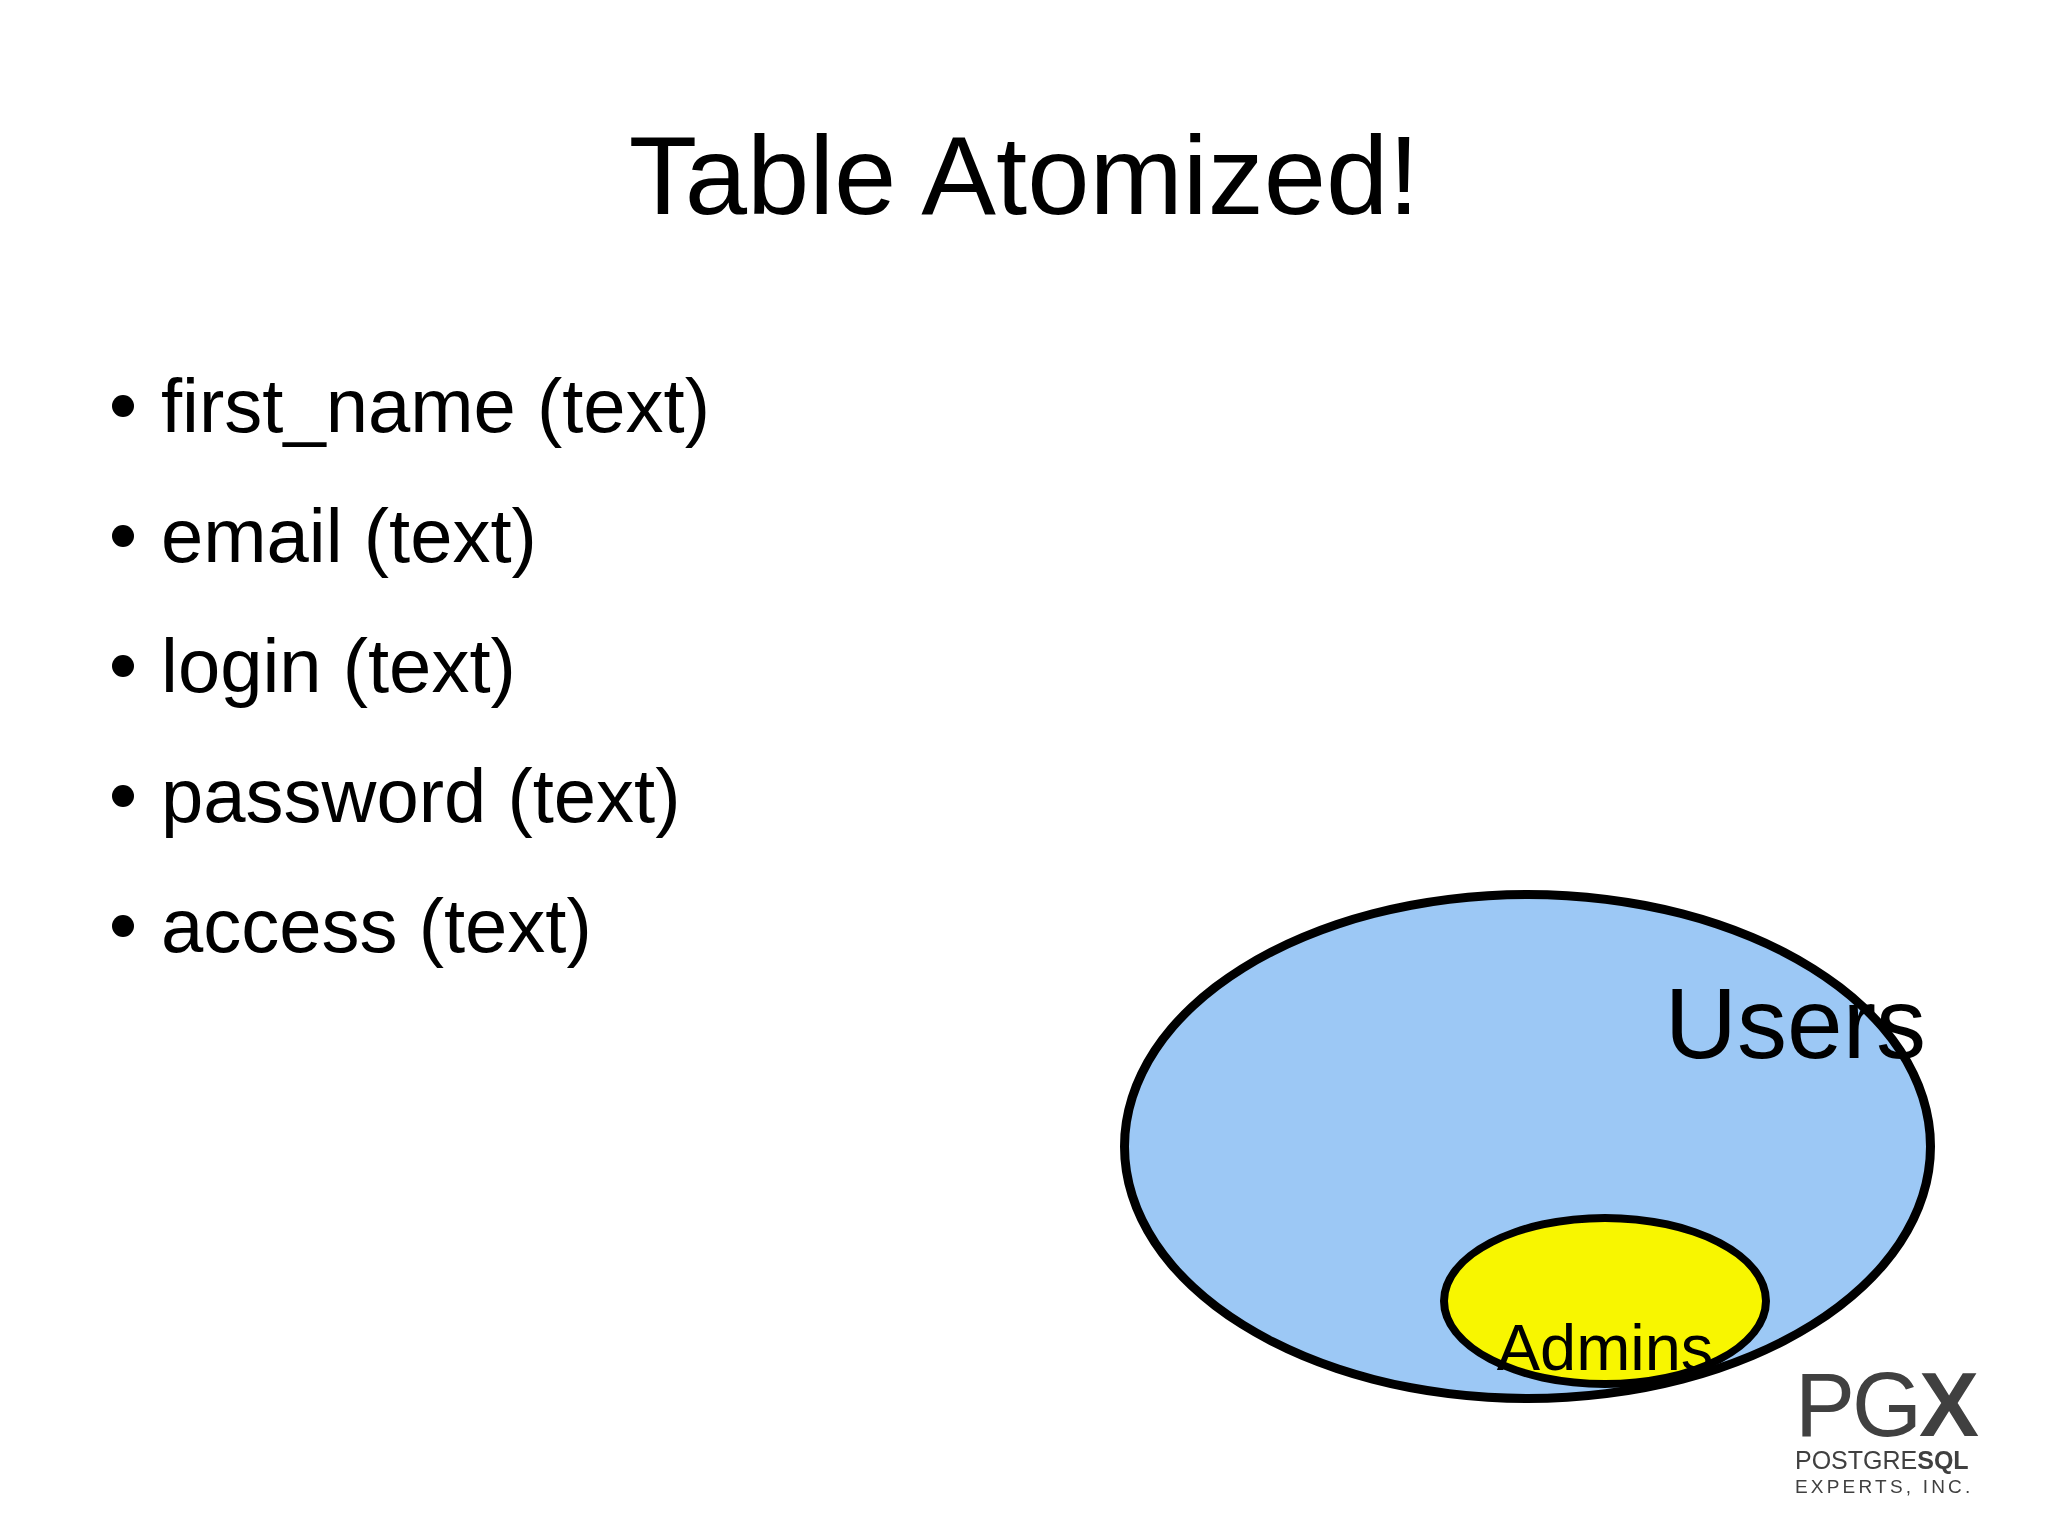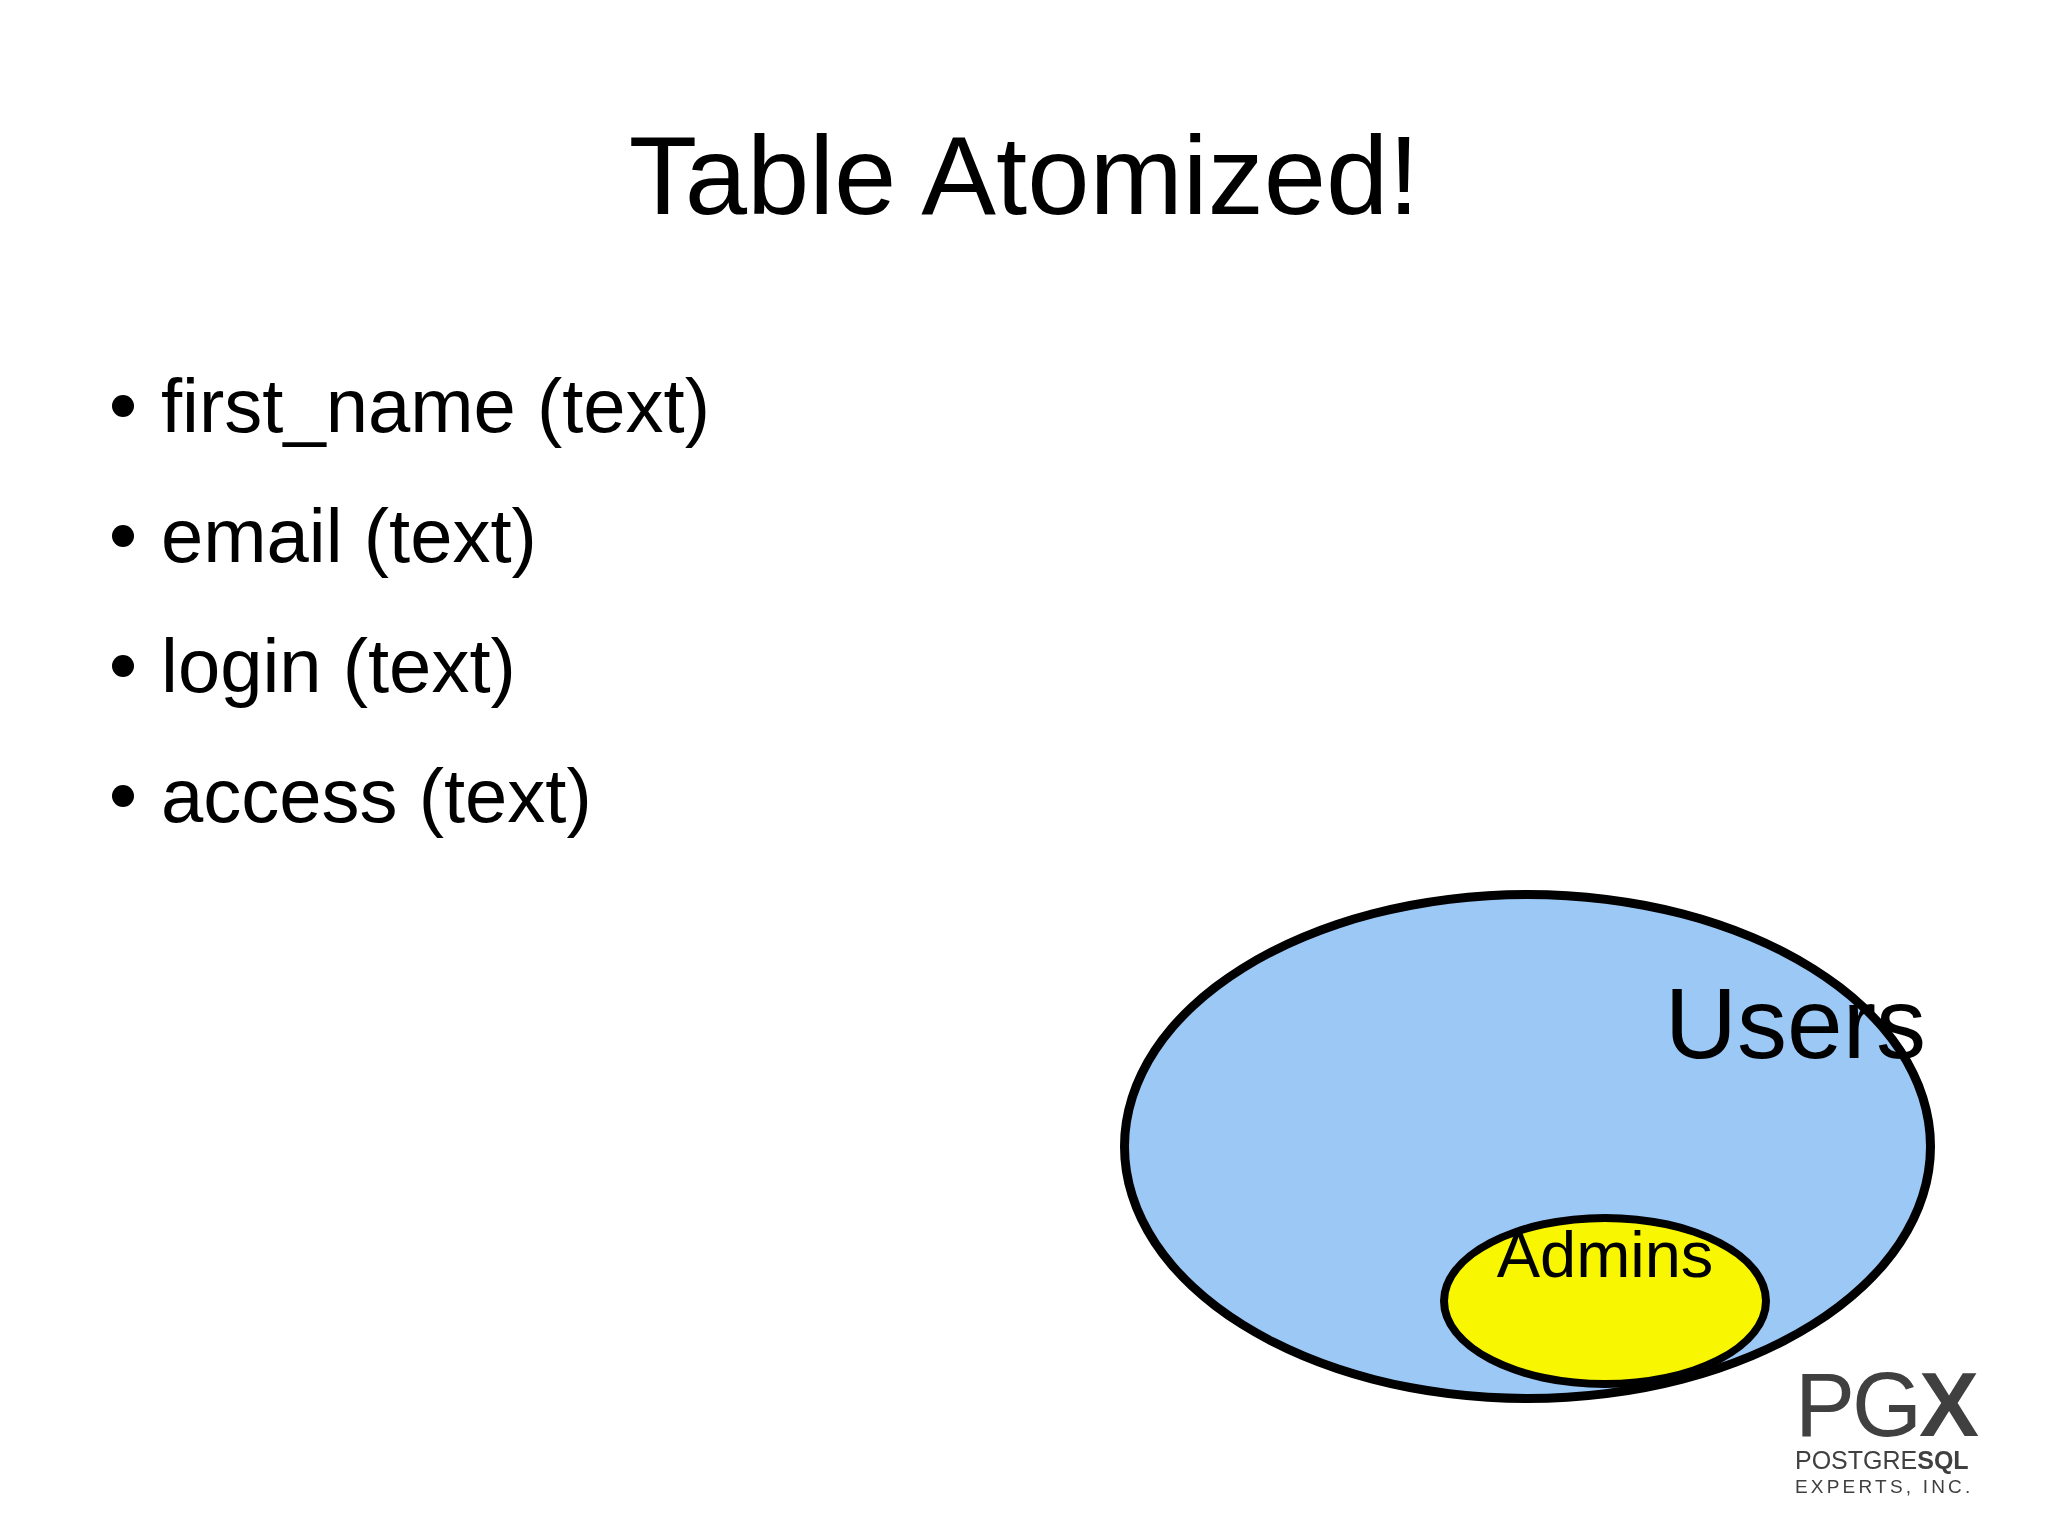--- a/index.html
+++ b/index.html
@@ -84,21 +84,21 @@
     white-space: nowrap;
   }
   .admins-ellipse {
     left: 1440px;
     top: 1214px;
     width: 330px;
     height: 174px;
     border-width: 8px;
     background: var(--inner-fill, #F8F600);
     display: flex;
-    align-items: flex-start;
+    align-items: flex-end;
     justify-content: center;
   }
   .admins-label {
     font-size: 65px;
     line-height: 1;
     white-space: nowrap;
   }
 
   
   .logo {
@@ -136,20 +136,21 @@
 </style>
 </head>
 <body>
 
 <h1 class="slide-title">Table Atomized!</h1>
 
 <ul class="bullet-list">
   <li>first_name (text)</li>
   <li>email (text)</li>
   <li>login (text)</li>
+  <li>password (text)</li>
   <li>access (text)</li>
 </ul>
 
 <div class="ellipse users-ellipse">
   <div class="users-label">Users</div>
 </div>
 
 <div class="ellipse admins-ellipse">
   <div class="admins-label">Admins</div>
 </div>

